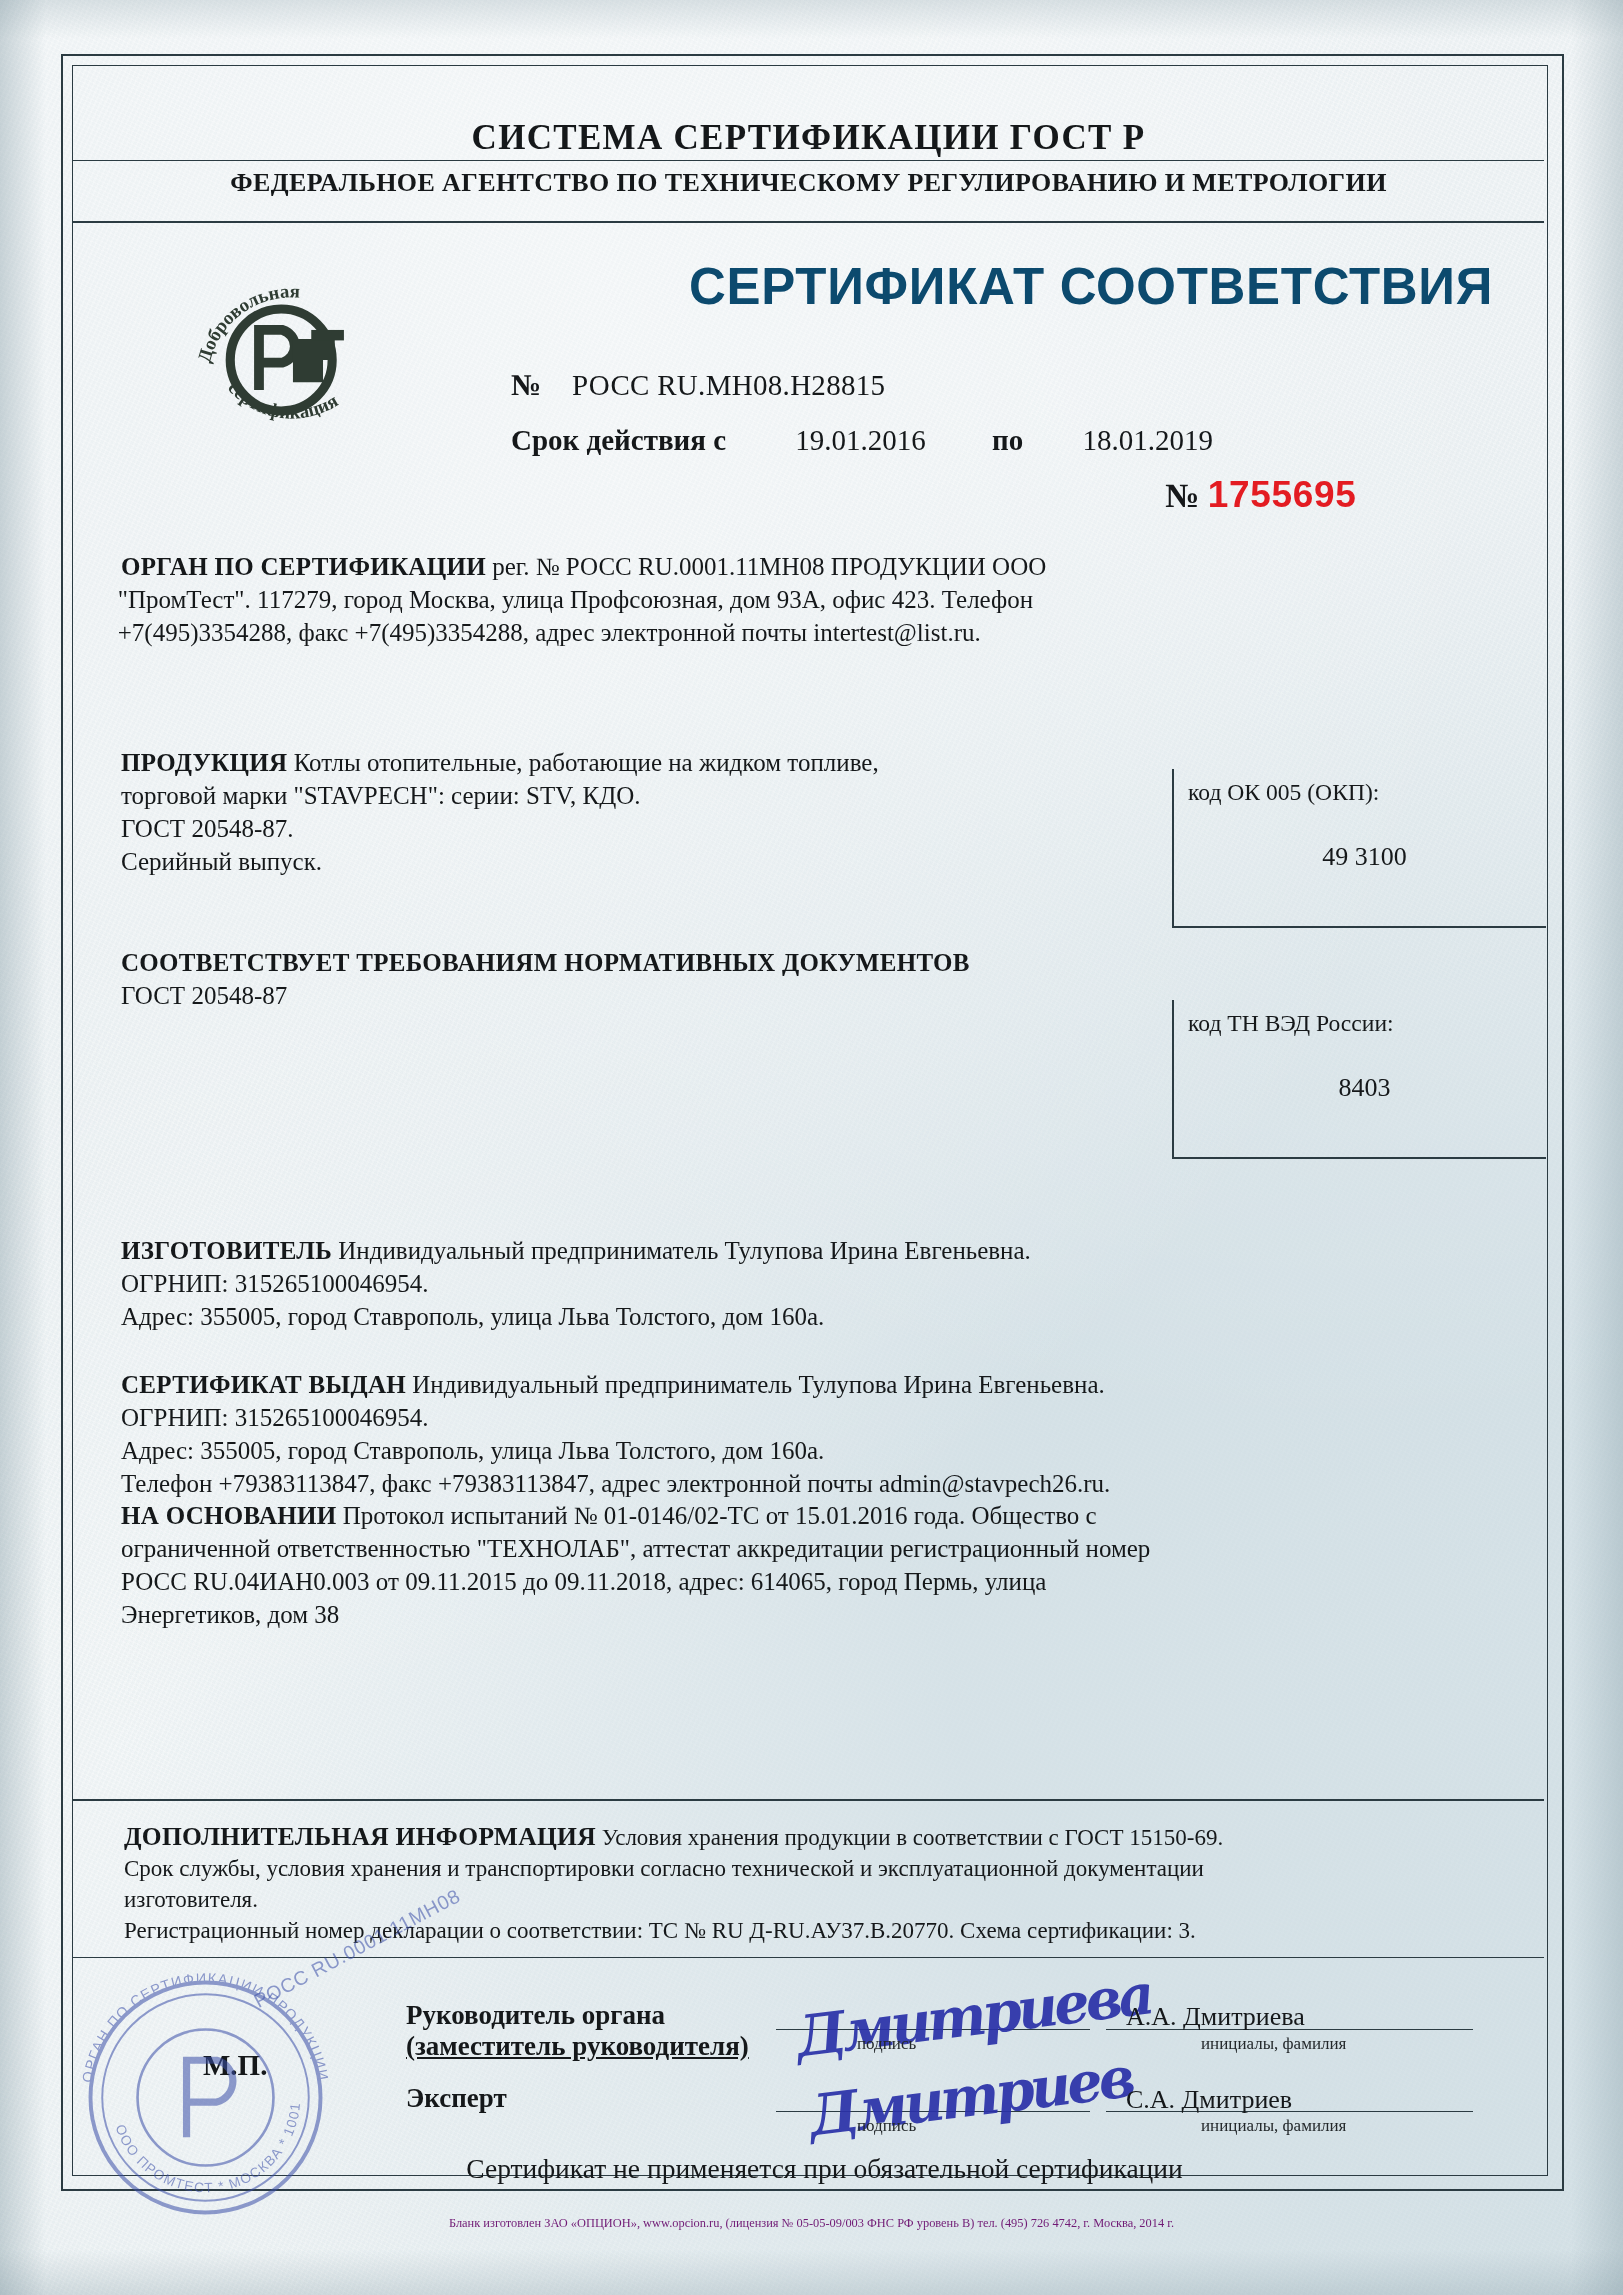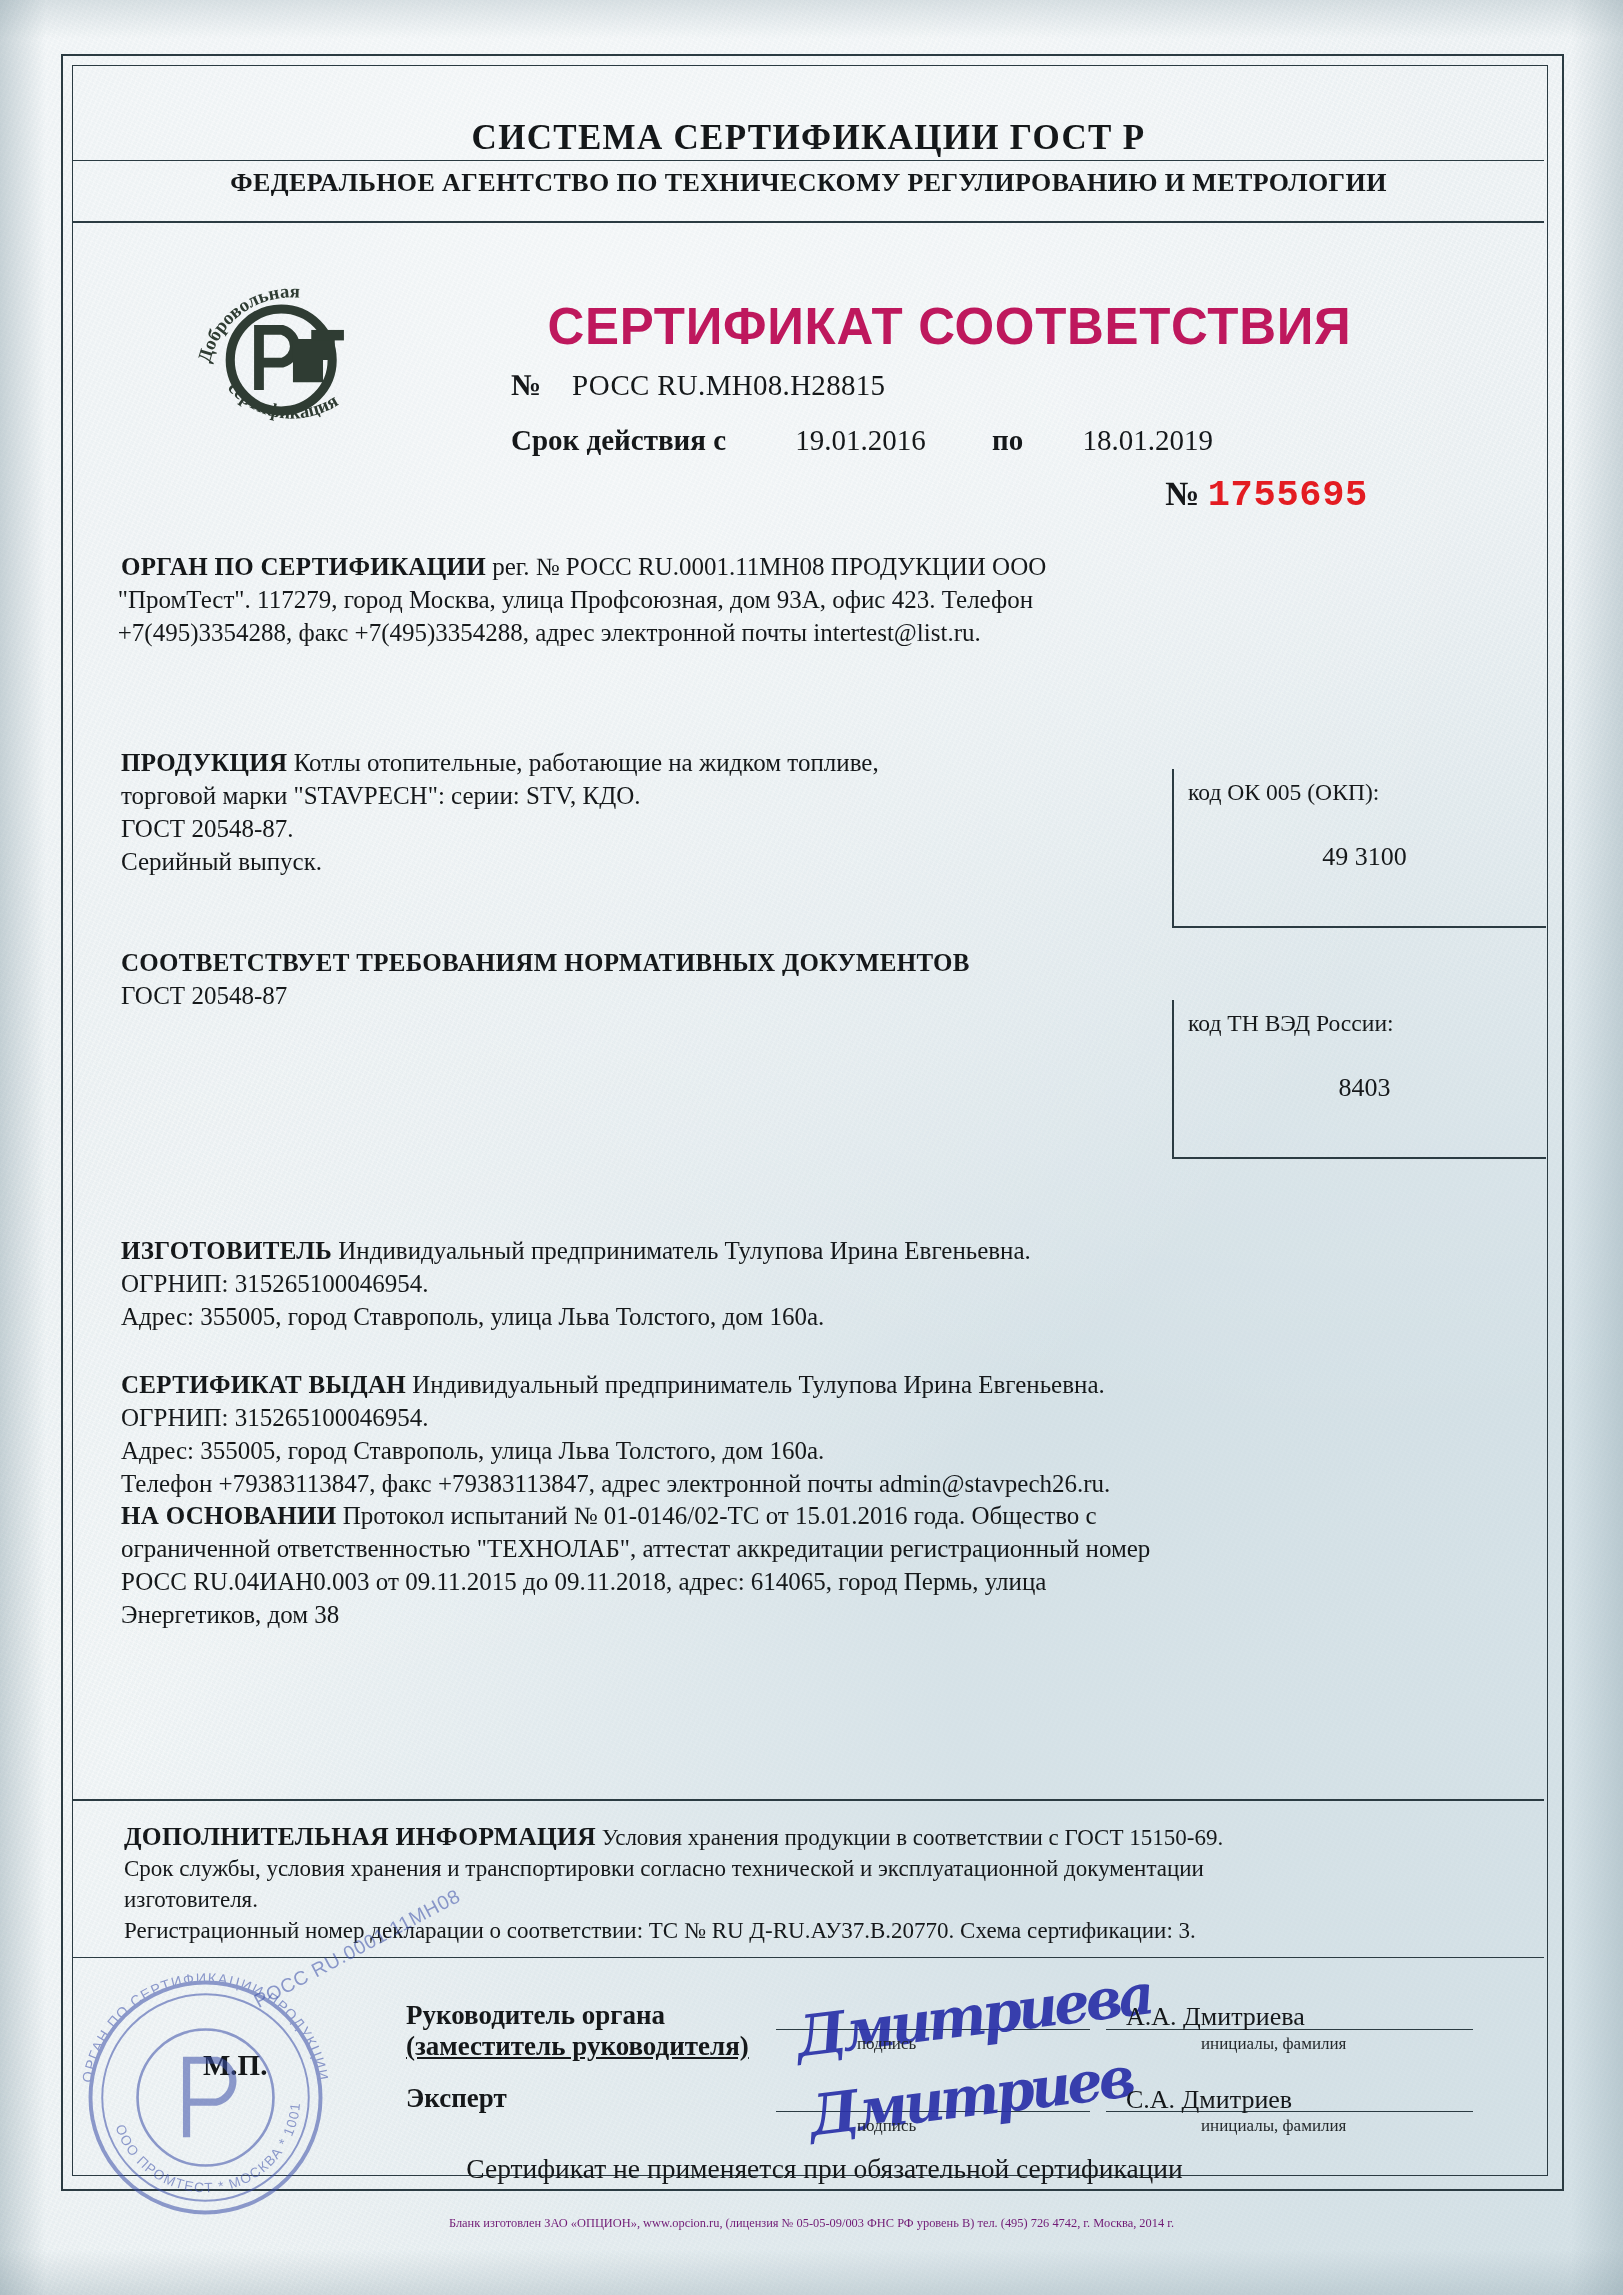--- a/index.html
+++ b/index.html
@@ -60,23 +60,23 @@
   }
   .hdr-l2{
     position:absolute;left:73px;top:168px;width:1471px;text-align:center;
     font-size:26px;font-weight:bold;letter-spacing:0.4px;
   }
   .hdr-sep2{
     position:absolute;left:73px;top:221px;width:1471px;height:2px;background:#2b3b42;
   }
   
   .title{
-    position:absolute;left:406px;top:257px;width:1087px;text-align:center;
+    position:absolute;left:406px;top:257px;width:1087px;text-align:right;
     font-family:"Liberation Sans", sans-serif;
-    font-size:51px;font-weight:bold;letter-spacing:0.7px;color:#be185d;margin-top:40px;
+    font-size:51px;font-weight:bold;letter-spacing:0.7px;color:#0c4a6e;
   }
   
   .emblem{
     position:absolute;left:183px;top:262px;width:216px;height:196px;
   }
   .emblem svg{display:block;}
   
   .numline{
     position:absolute;left:511px;top:368px;width:982px;
     font-size:29px;
@@ -88,21 +88,21 @@
   }
   .termline .lbl{font-weight:bold;}
   .termline .d1{margin-left:62px;}
   .termline .po{font-weight:bold;margin-left:59px;}
   .termline .d2{margin-left:52px;text-align:center;}
   .redno{
     position:absolute;left:1165px;top:474px;width:340px;
     font-size:34px;font-weight:bold;
   }
   .redno .hash{color:#16181a;font-weight:bold;}
-  .redno .digits{color:#e31c22;font-family:Liberation Mono, monospace;letter-spacing:0.7px;font-size:37px;}
+  .redno .digits{color:#e31c22;font-family:Liberation Sans, sans-serif;letter-spacing:0.7px;font-size:37px;}
   
   .block{position:absolute;font-size:25px;line-height:33px;}
   .b-label{font-weight:bold;letter-spacing:0.3px;}
   .s1{left:121px;top:550px;width:1342px;}
   .s1 .l2,.s1 .l3{margin-left:-3.3px;}
   .prod{left:121px;top:746px;width:1034px;}
   .norm{left:121px;top:946px;width:1034px;}
   
   .vline-1{position:absolute;left:1172px;top:769px;width:2px;height:157px;background:#2b3b42;}
   .hline-1{position:absolute;left:1172px;top:926px;width:374px;height:2px;background:#2b3b42;}

